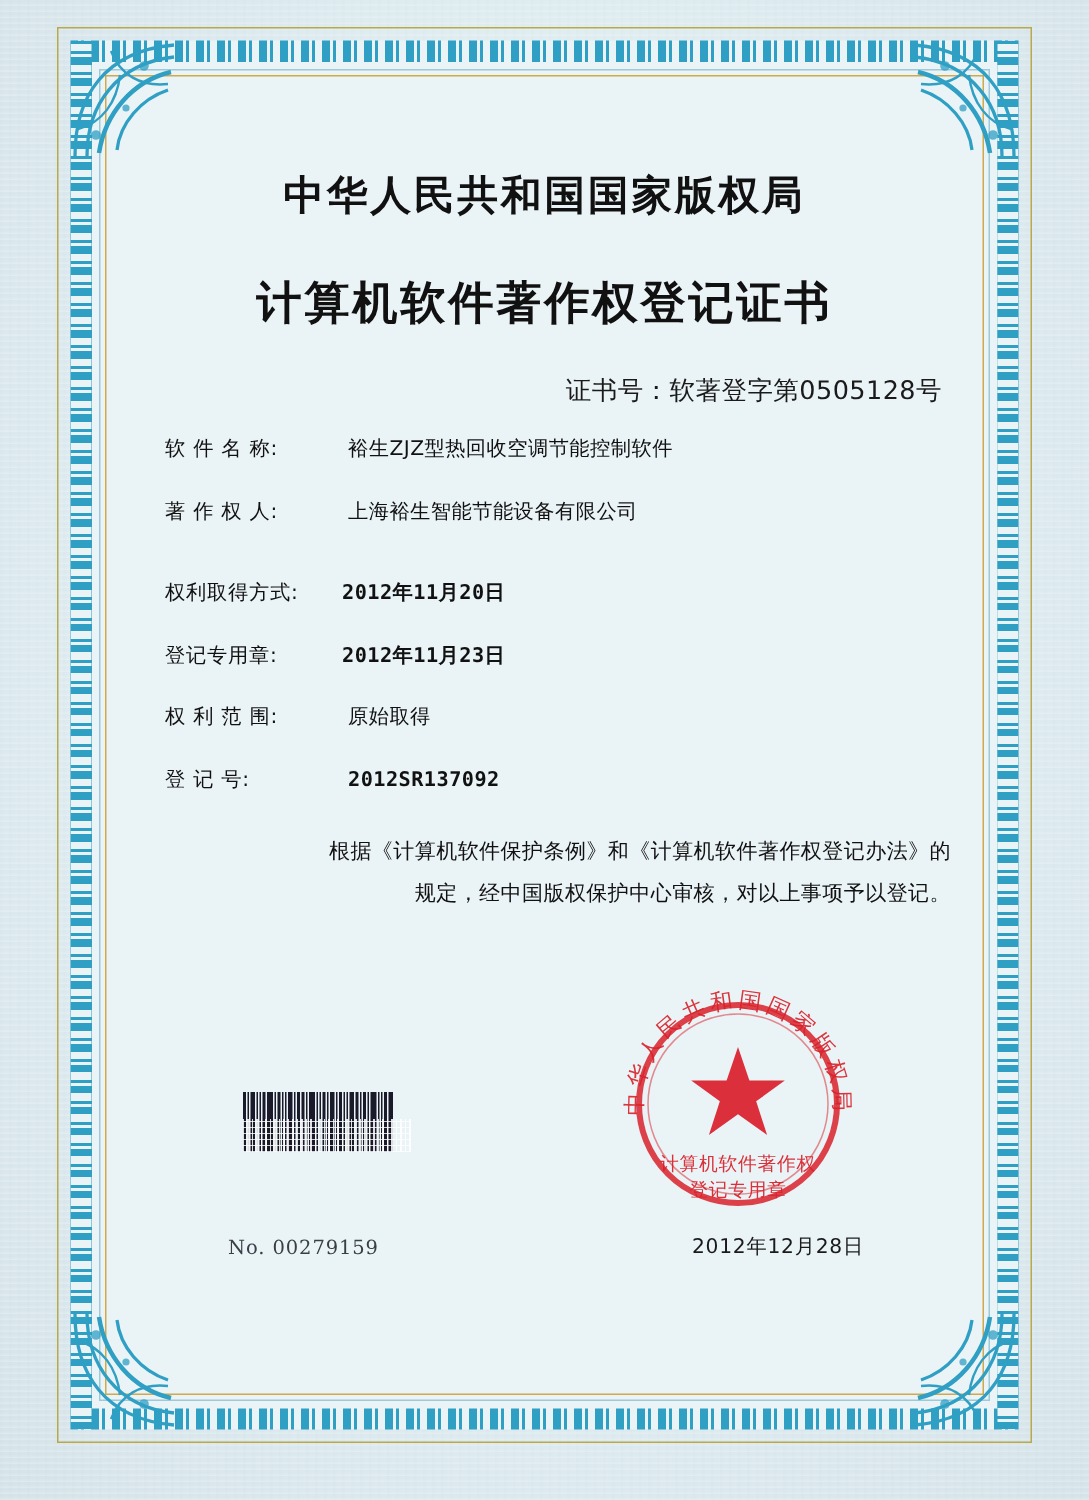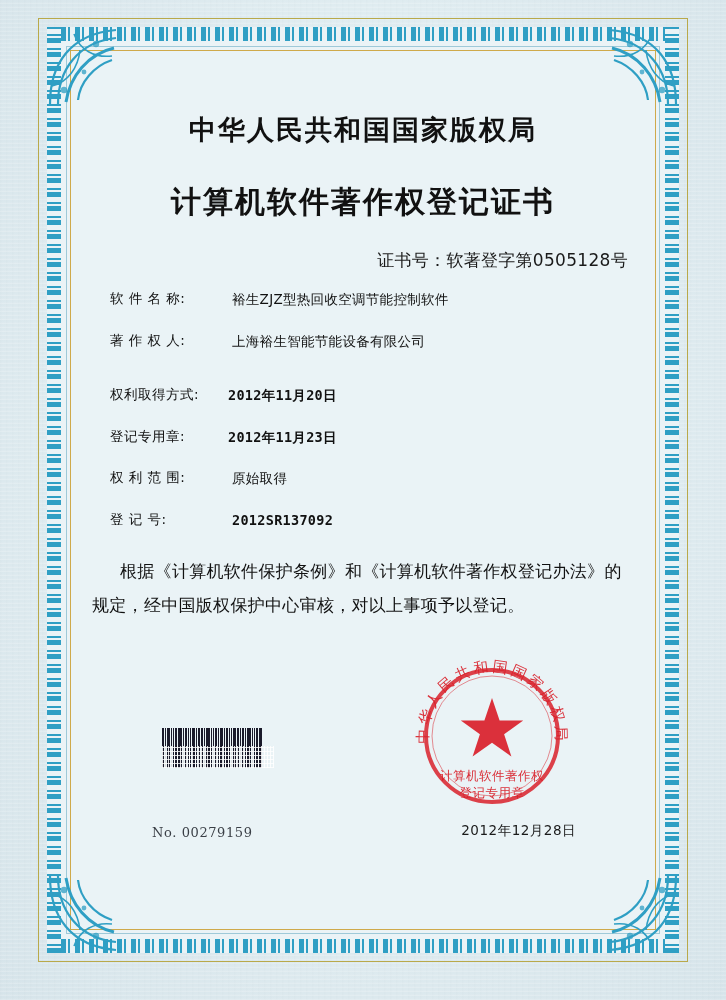--- a/index.html
+++ b/index.html
@@ -145,25 +145,26 @@
     display:block;
     font-family:"DejaVu Sans Mono","Liberation Mono",monospace;
     font-size:12.5px;
     letter-spacing:1px;
     margin-top:2px;
   }
   .gap-big{height:18px;}
   .mono{font-family:"DejaVu Sans Mono","Liberation Mono",monospace;letter-spacing:0.4px;font-weight:bold;}
   .para{
     margin-top:24px;
-    font-size:17px;
+    font-size:14px;
     line-height:2.0;
     color:#111;
     text-indent:28px;
     letter-spacing:0.3px;
+    text-align:right;
   }
   .para .l2{text-indent:0;display:block;}
 
   
   .barcode{
     position:absolute;
     left:70px;bottom:140px;
     width:112px;height:40px;
     display:flex;
     align-items:flex-end;

